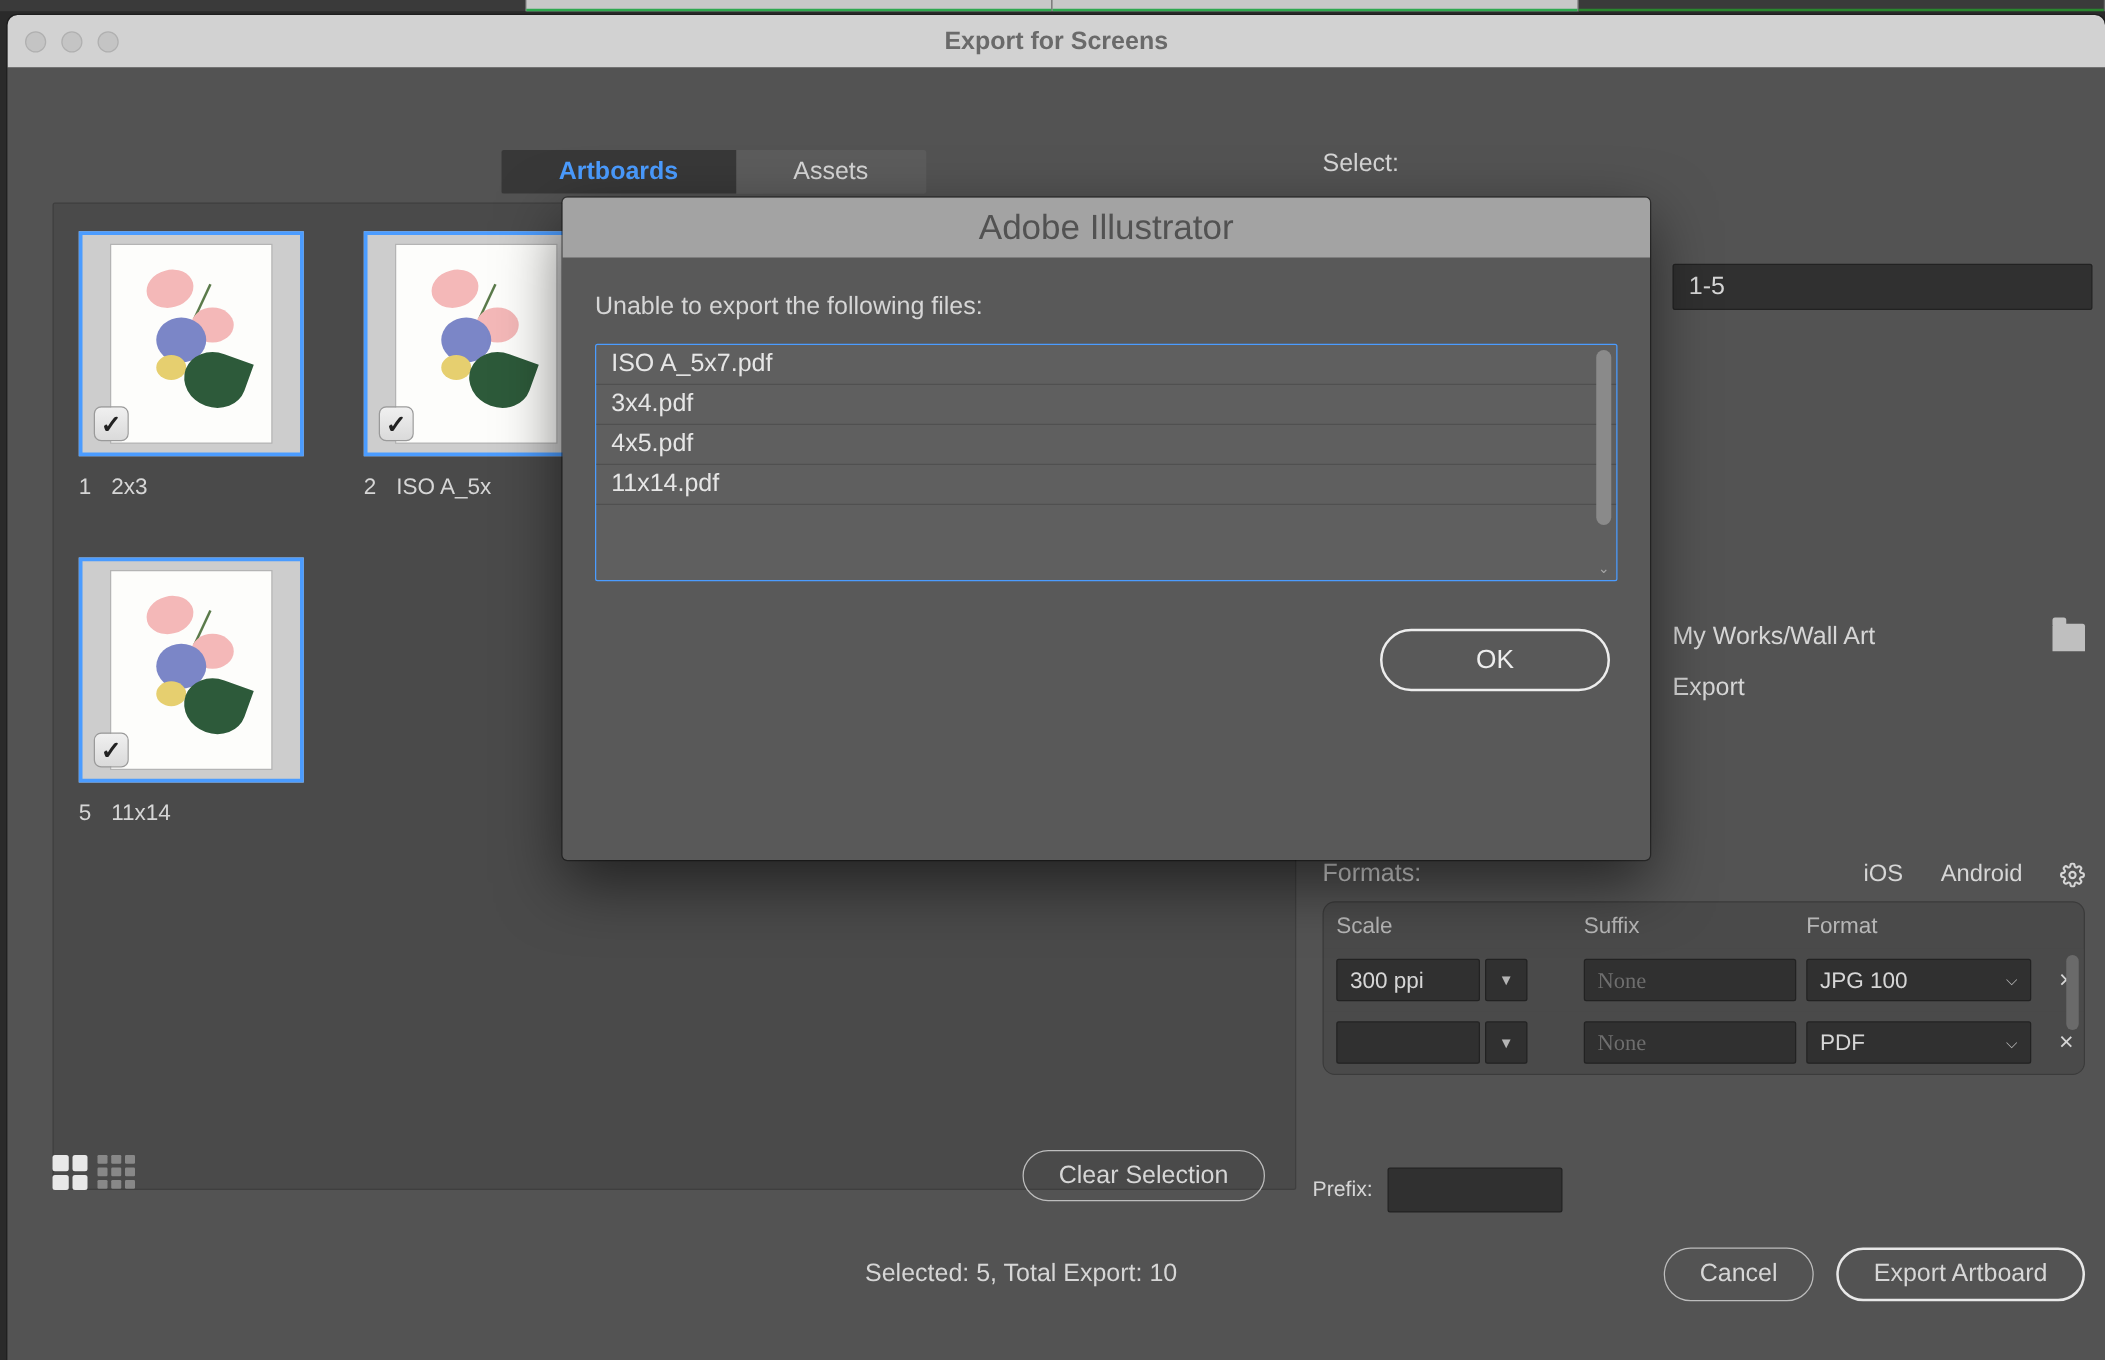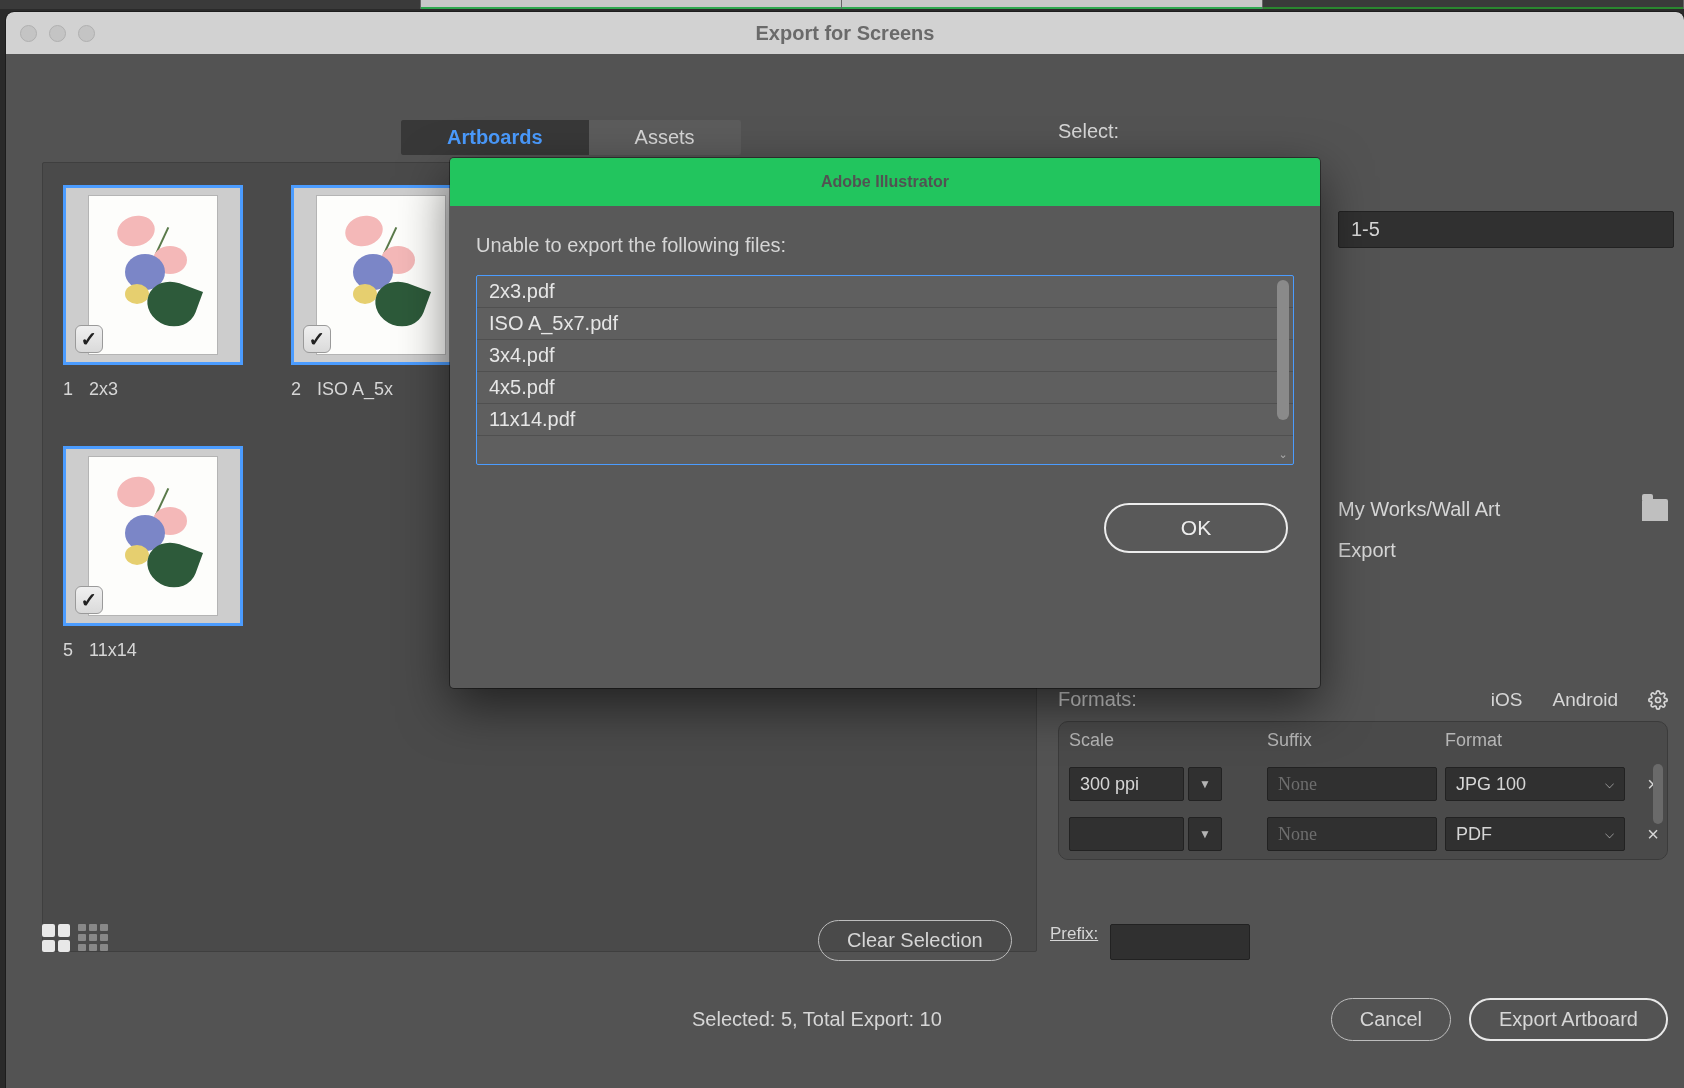--- a/index.html
+++ b/index.html
@@ -178,36 +178,36 @@
   .grid4 div{background:#e8e8e8;border-radius:2px;}
   .listicn{display:grid;grid-template-columns:8px 8px 8px;grid-auto-rows:7px;gap:3px;width:28px;height:24px;opacity:.55;}
   .listicn div{background:#bcbcbc;border-radius:1px;}
 
   .pillbtn{
     border:1px solid #bdbdbd;border-radius:28px;padding:8px 28px;font-size:20px;color:var(--text);
     background:transparent;display:inline-flex;align-items:center;justify-content:center;
   }
   .pillbtn.primary{border-width:2px;border-color:#e8e8e8;font-weight:500;}
   .clearsel{position:absolute;left:776px;top:0;}
-  .prefixrow{position:absolute;left:1008px;top:4px;display:flex;gap:12px;text-decoration:underline;}
+  .prefixrow{position:absolute;left:1008px;top:14px;display:flex;align-items:center;gap:12px;}
   .prefixrow .ctl{width:140px;height:36px;}
 
   .summary{position:absolute;left:650px;top:88px;color:var(--text);font-size:20px;}
   .actionrow{position:absolute;right:0;top:78px;display:flex;gap:18px;}
 
   
   .modal{
     position:absolute;top:158px;left:450px;width:870px;height:530px;
     background:#595959;
     border-radius:4px;
     box-shadow:0 18px 50px rgba(0,0,0,.55),0 0 0 1px rgba(0,0,0,.4);
     overflow:hidden;
   }
   .modal .mtitle{
-    height:48px;background:#22c55e;color:#525252;font-size:16px;font-weight:700;
+    height:48px;background:#a3a3a3;color:#525252;font-size:28px;font-weight:400;
     display:flex;align-items:center;justify-content:center;
   }
   .modal .mbody{padding:28px 26px 0 26px;}
   .modal .mhead{color:var(--text);font-size:20px;margin-bottom:18px;}
   .modal .list{
     border:1px solid #4b9cff;border-radius:2px;background:#5f5f5f;
     position:relative;
     height:188px;
     overflow:hidden;
   }
@@ -426,21 +426,20 @@
     </div>
 
   </div>
 </div>
 
 <div class="modal">
   <div class="mtitle">Adobe Illustrator</div>
   <div class="mbody">
     <div class="mhead">Unable to export the following files:</div>
     <div class="list">
-      <div class="row">2x3.pdf</div>
       <div class="row">ISO A_5x7.pdf</div>
       <div class="row">3x4.pdf</div>
       <div class="row">4x5.pdf</div>
       <div class="row">11x14.pdf</div>
       <div class="vtrack"></div>
       <div class="vchev">⌄</div>
     </div>
     <div class="okrow">
       <div class="okbtn">OK</div>
     </div>

